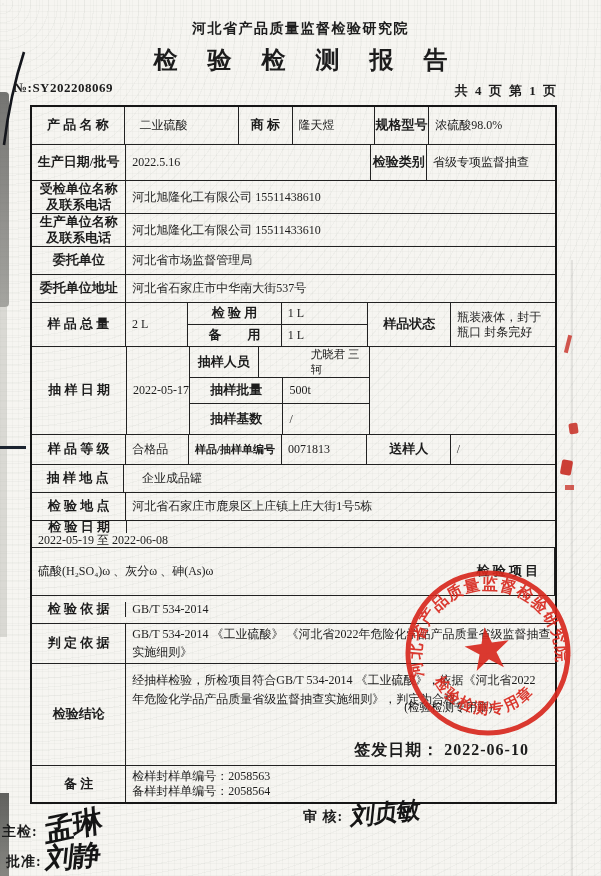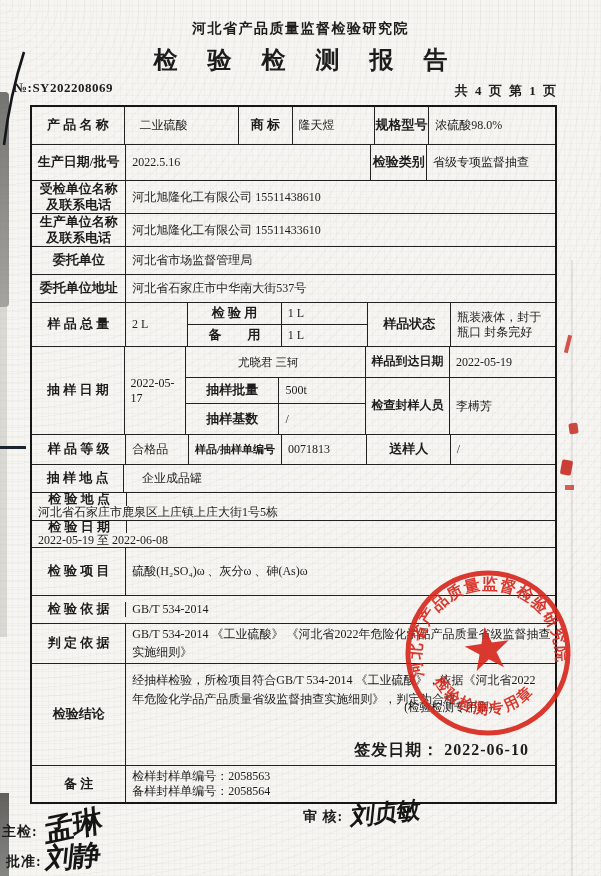--- a/index.html
+++ b/index.html
@@ -145,70 +145,61 @@
       <span>瓶装液体，封于</span>
       <span>瓶口 封条完好</span>
     </div>
   </div>
 
   <div class="row" style="height:88px;">
     <div class="cell lbl c95">抽 样 日 期</div>
     <div class="cell val c63">2022-05-17</div>
     <div class="col c180" style="border-right:1.6px solid #222;box-sizing:border-box;">
       <div class="subrow" style="flex:0 0 31px;">
+        <div class="cell lbl c94">抽样人员</div>
         <div class="cell val c86 last sm">尤晓君 三轲</div>
       </div>
       <div class="subrow" style="flex:0 0 26px;">
         <div class="cell lbl c94">抽样批量</div>
         <div class="cell val c86 last">500t</div>
       </div>
       <div class="subrow">
         <div class="cell lbl c94">抽样基数</div>
         <div class="cell val c86 last">/</div>
-      </div>
-    </div>
-    <div class="col c189">
-      <div class="subrow" style="flex:0 0 31px;">
-        <div class="cell lbl c84" style="font-size:12px;">样品到达日期</div>
-        <div class="cell val c105 last">2022-05-19</div>
-      </div>
-      <div class="subrow">
-        <div class="cell lbl c84" style="font-size:12px;">检查封样人员</div>
-        <div class="cell val c105 last">李榑芳</div>
       </div>
     </div>
   </div>
 
   <div class="row" style="height:30px;">
     <div class="cell lbl c95">样 品 等 级</div>
     <div class="cell val c63">合格品</div>
     <div class="cell lbl c94" style="font-size:11px;">样品/抽样单编号</div>
     <div class="cell val c86">0071813</div>
     <div class="cell lbl c84">送样人</div>
     <div class="cell val c105 last">/</div>
   </div>
 
   <div class="row" style="height:28px;gap:12px;">
     <div class="cell lbl c95">抽 样 地 点</div>
     <div class="cell val c432 last">企业成品罐</div>
   </div>
 
-  <div class="row" style="height:28px;flex-direction:column;">
+  <div class="row" style="height:28px;">
     <div class="cell lbl c95">检 验 地 点</div>
     <div class="cell val c432 last">河北省石家庄市鹿泉区上庄镇上庄大街1号5栋</div>
   </div>
 
   <div class="row" style="height:27px;flex-direction:column;">
     <div class="cell lbl c95">检 验 日 期</div>
     <div class="cell val c432 last">2022-05-19 至 2022-06-08</div>
   </div>
 
   <div class="row" style="height:48px;">
+    <div class="cell val c432 last">硫酸(H₂SO₄)ω 、灰分ω 、砷(As)ω</div>
     <div class="cell lbl c95">检 验 项 目</div>
-    <div class="cell val c432 last">硫酸(H₂SO₄)ω 、灰分ω 、砷(As)ω</div>
   </div>
 
   <div class="row" style="height:28px;align-items:center;">
     <div class="cell lbl c95">检 验 依 据</div>
     <div class="cell val c432 last">GB/T 534-2014</div>
   </div>
 
   <div class="row" style="height:40px;">
     <div class="cell lbl c95">判 定 依 据</div>
     <div class="cell val c432 last" style="line-height:1.45;">GB/T 534-2014 《工业硫酸》 《河北省2022年危险化学品产品质量省级监督抽查实施细则》</div>

